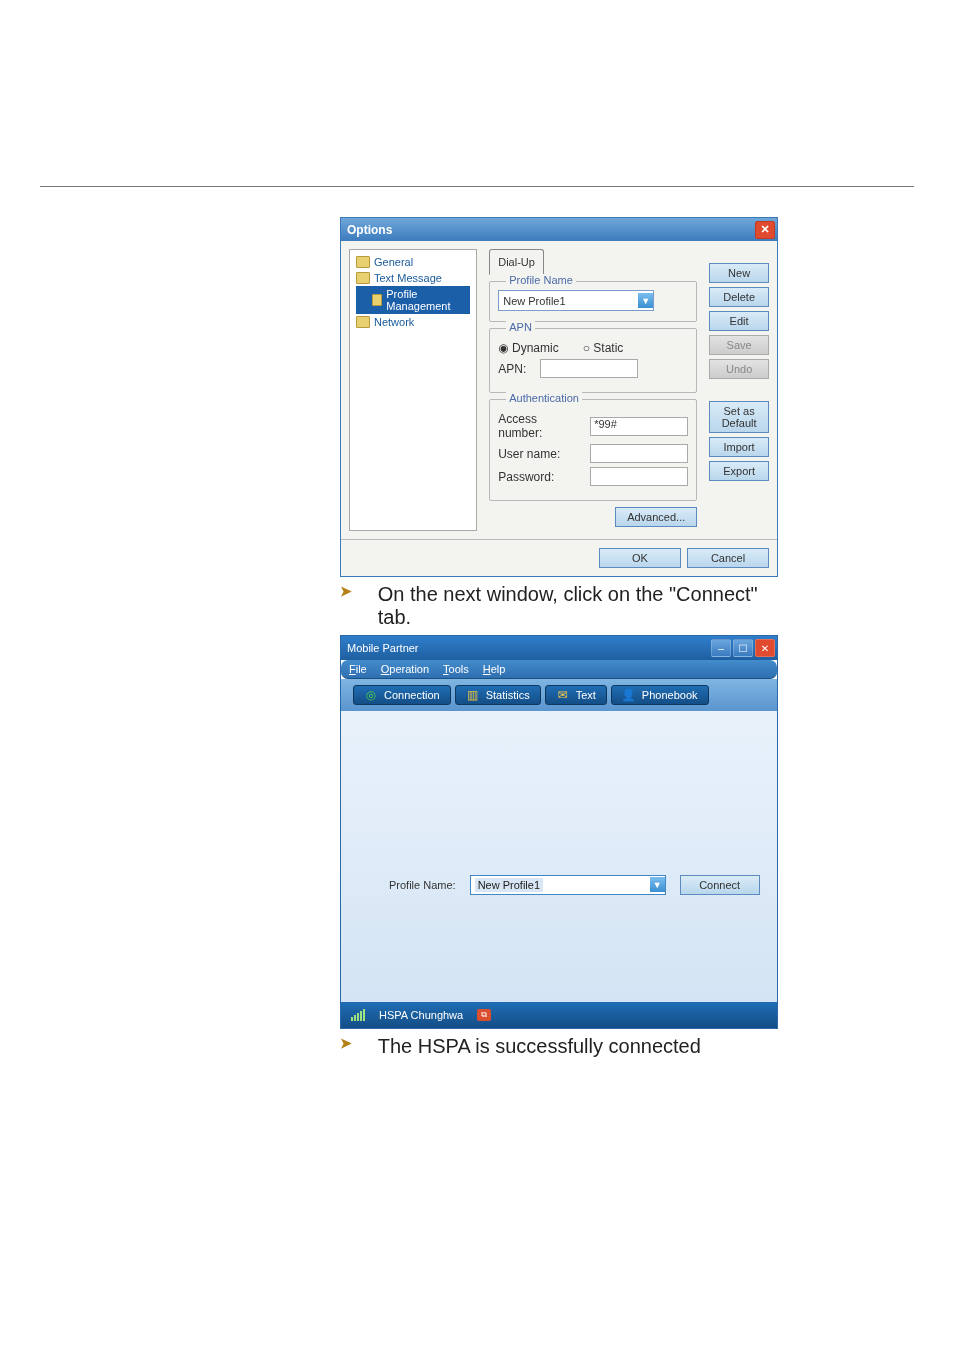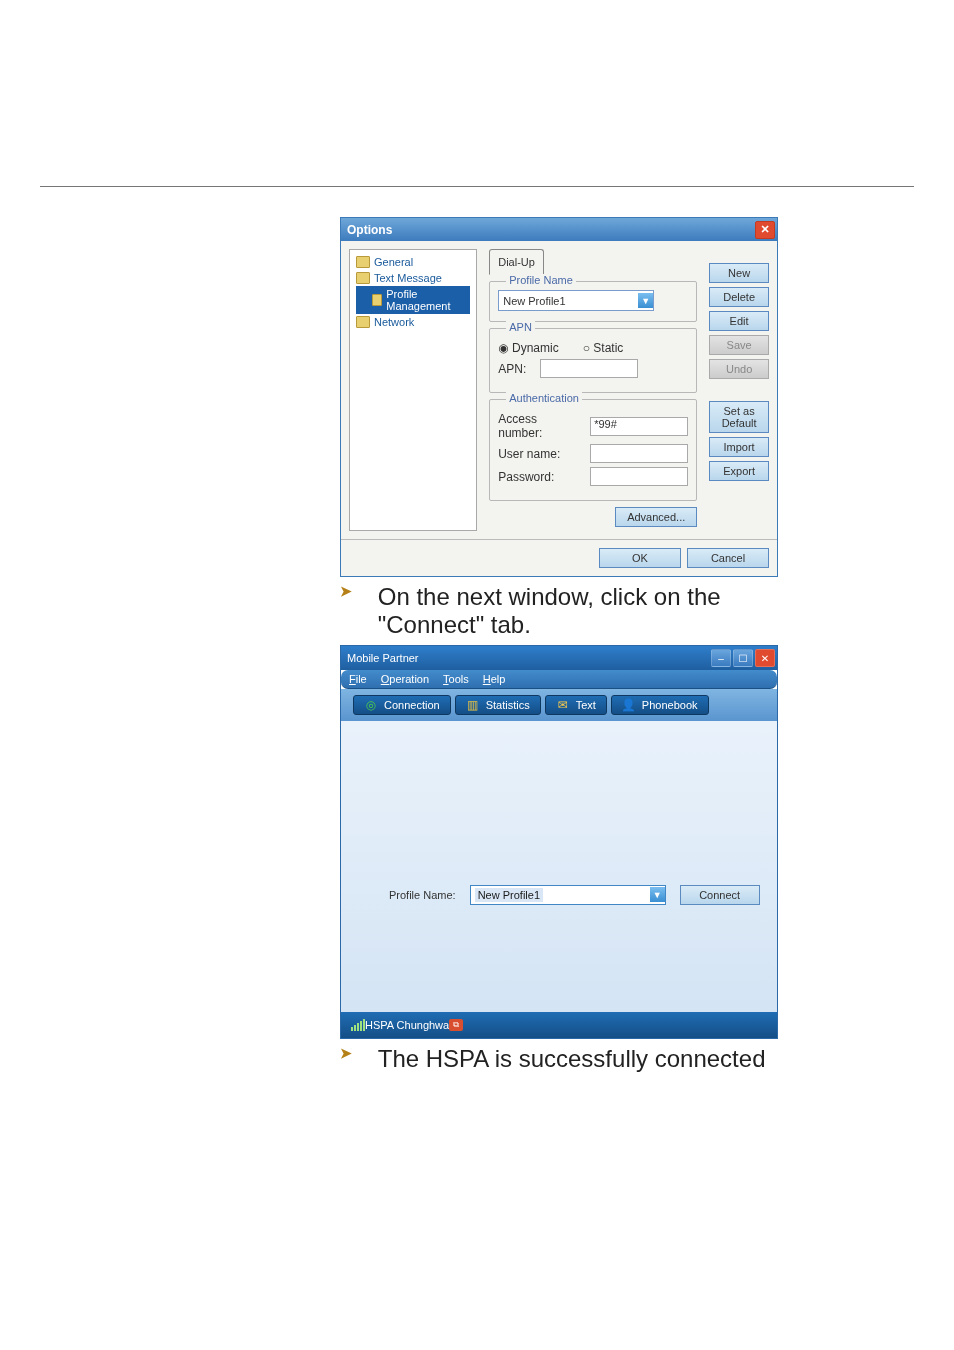--- a/index.html
+++ b/index.html
@@ -145,21 +145,21 @@
 
   
   .bullet-line {
     display:flex; align-items:flex-start; gap:26px;
     margin: 6px 0 6px 0;
   }
   .bullet-line .ba {
     color:#b58017; font-size:14px; font-weight:bold;
   }
   .bullet-line .bt {
-    font-family: Arial, sans-serif; font-size:24px; color:#222;
+    font-family: Arial, sans-serif; font-size:20px; color:#222;
   }
 
   
   .mp-win {
     border:1px solid #2b68a8;
     font-size:11px;
     margin: 4px 0 4px 0;
   }
   .mp-title {
     height:24px;
@@ -225,20 +225,21 @@
     width:15px; height:15px;
     background:linear-gradient(#7abef0,#3a8fd2);
     display:flex; align-items:center; justify-content:center; color:#fff; font-size:9px;
   }
   .mp-status {
     height:26px;
     background:linear-gradient(#1f6db4,#144e86);
     color:#fff;
     display:flex; align-items:center;
     padding:0 10px;
+    gap:14px;
   }
   .sig-icon {
     display:inline-flex; align-items:flex-end; gap:1px;
   }
   .sig-icon span { width:2px; background:#9fe27f; }
   .sig-icon span:nth-child(1){height:4px;}
   .sig-icon span:nth-child(2){height:6px;}
   .sig-icon span:nth-child(3){height:8px;}
   .sig-icon span:nth-child(4){height:10px;}
   .sig-icon span:nth-child(5){height:12px;}

